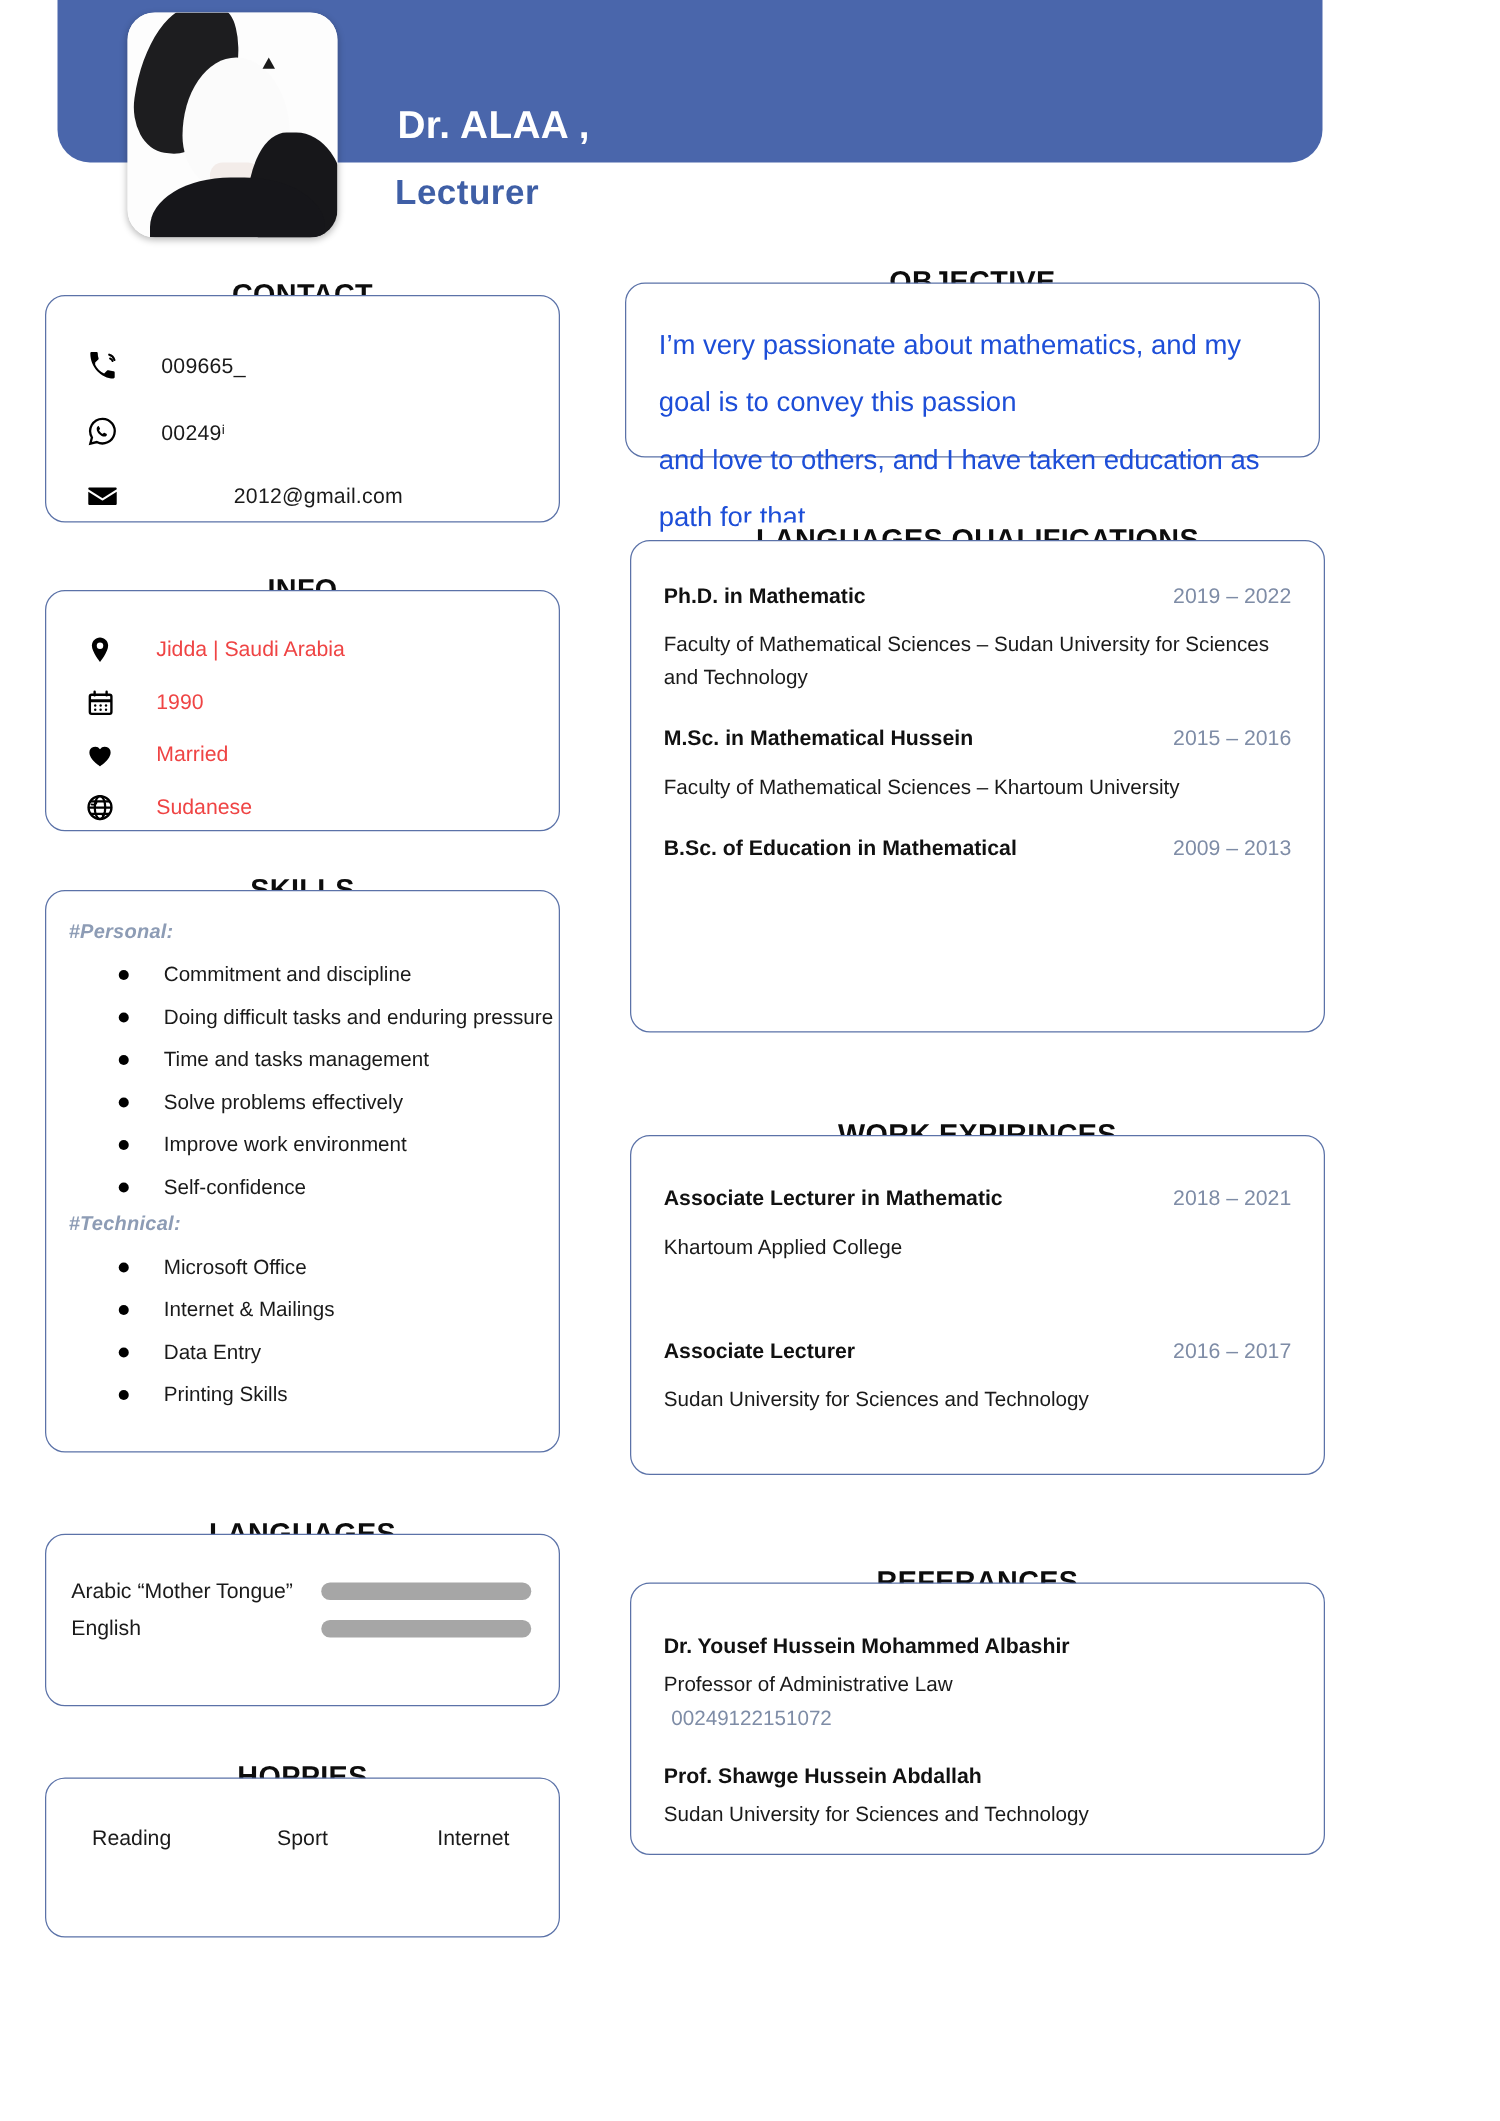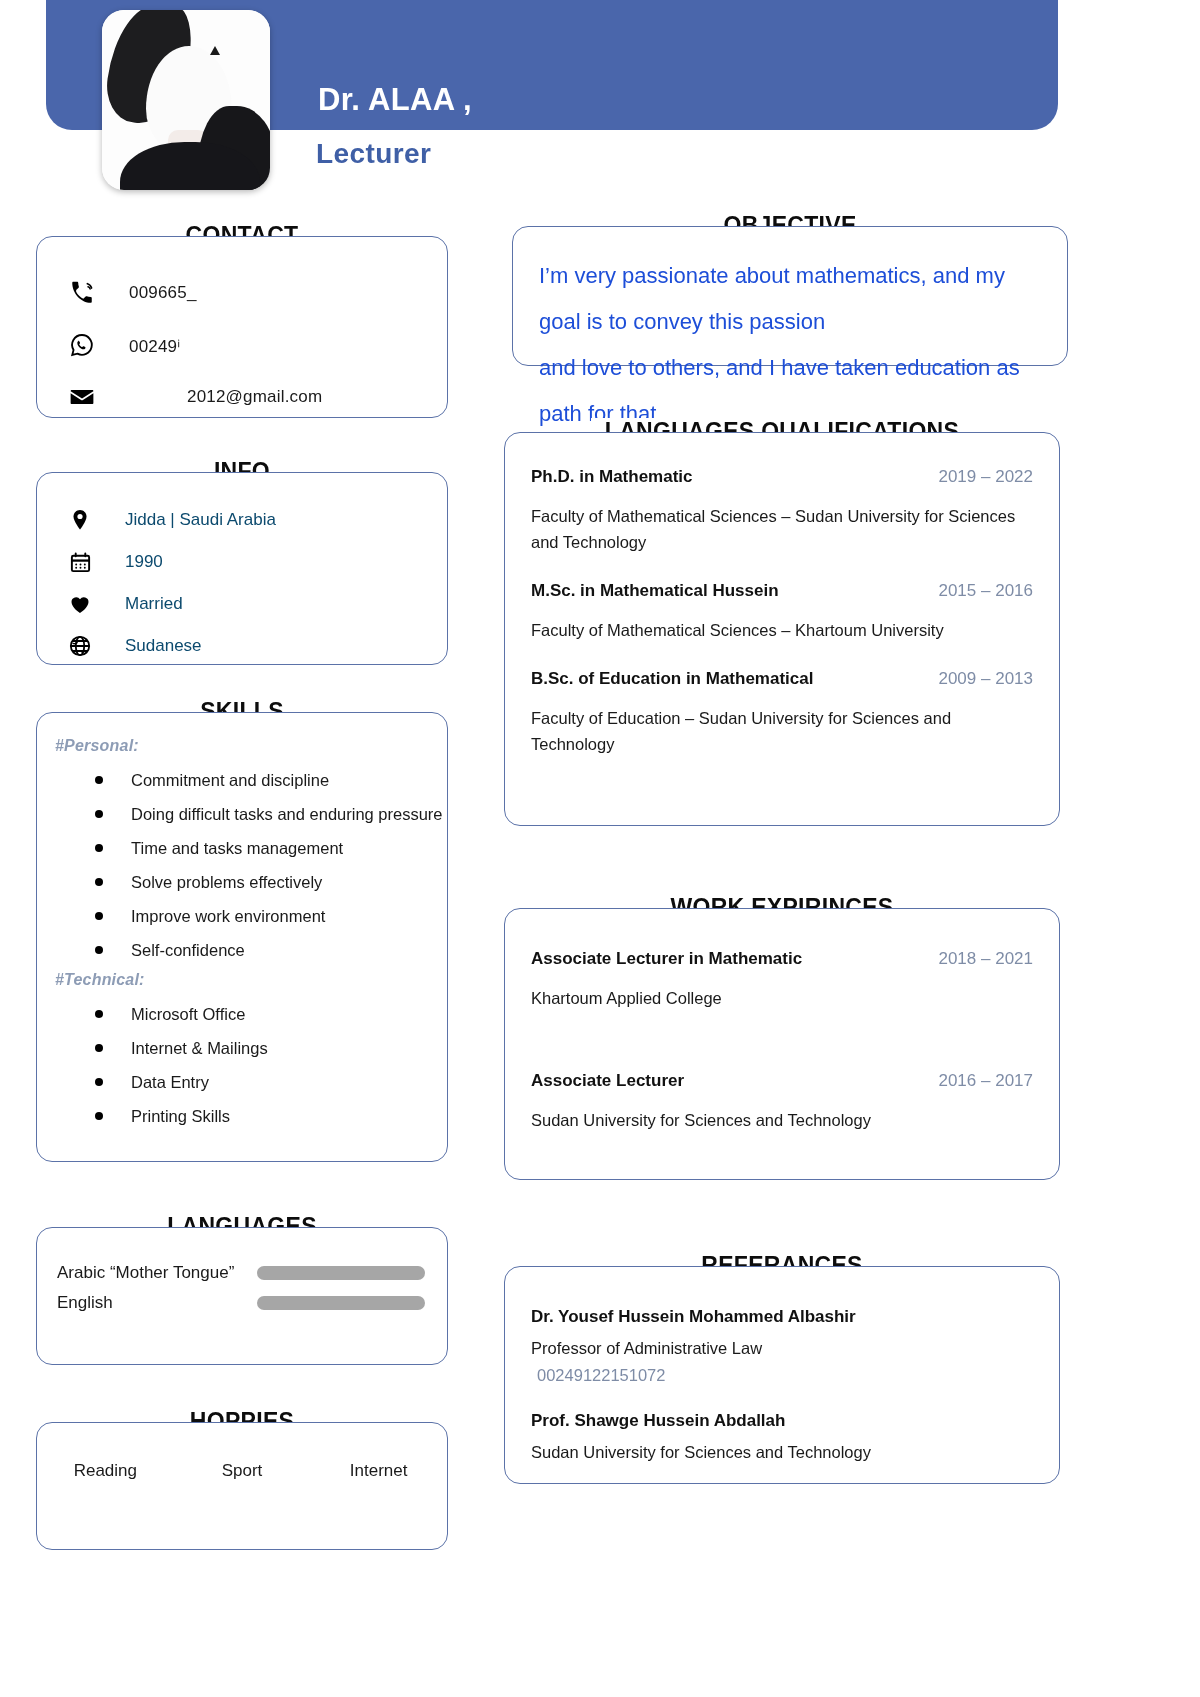--- a/index.html
+++ b/index.html
@@ -162,21 +162,21 @@
 
   .info-list { padding: 26px 0 0 0; }
   .info-row {
     display: flex;
     align-items: center;
     height: 42px;
     padding-left: 22px;
   }
   .info-text {
     font-size: 17px;
-    color: #0c4a6e;
+    color: #ef4444;
     padding-left: 24px;
   }
 
   .skills-body { padding: 24px 0 0 0; }
   .skill-group {
     font-size: 16px;
     font-weight: bold;
     color: #8d9cb5;
     padding-left: 18px;
     margin-bottom: 8px;
@@ -503,21 +503,21 @@
     </div>
     <div class="card">
       <div class="hobbies-body">
         <div class="hobby">Reading</div>
         <div class="hobby">Sport</div>
         <div class="hobby">Internet</div>
       </div>
     </div>
   </div>
 
-  <div class="section" style="left:512px; top:226px; width:556px; height:140px;">
+  <div class="section" style="left:500px; top:226px; width:556px; height:140px;">
     <div class="sec-title">
       <span>OBJECTIVE</span>
     </div>
     <div class="card">
       <div class="obj-body">
         <div class="obj-line">I’m very passionate about mathematics, and my goal is to convey this passion</div>
         <div class="obj-line">and love to others, and I have taken education as path for that.</div>
       </div>
     </div>
   </div>
@@ -543,21 +543,20 @@
             <span class="entry-date">2015 – 2016</span>
           </div>
           <div class="entry-sub">Faculty of Mathematical Sciences – Khartoum University</div>
         </div>
 
         <div class="entry">
           <div class="entry-head">
             <span class="entry-title">B.Sc. of Education in Mathematical</span>
             <span class="entry-date">2009 – 2013</span>
           </div>
-          <div class="entry-sub">Faculty of Education – Sudan University for Sciences and Technology</div>
         </div>
 
       </div>
     </div>
   </div>
 
   <div class="section" style="left:504px; top:908px; width:556px; height:272px;">
     <div class="sec-title">
       <span>WORK EXPIRINCES</span>
     </div>

